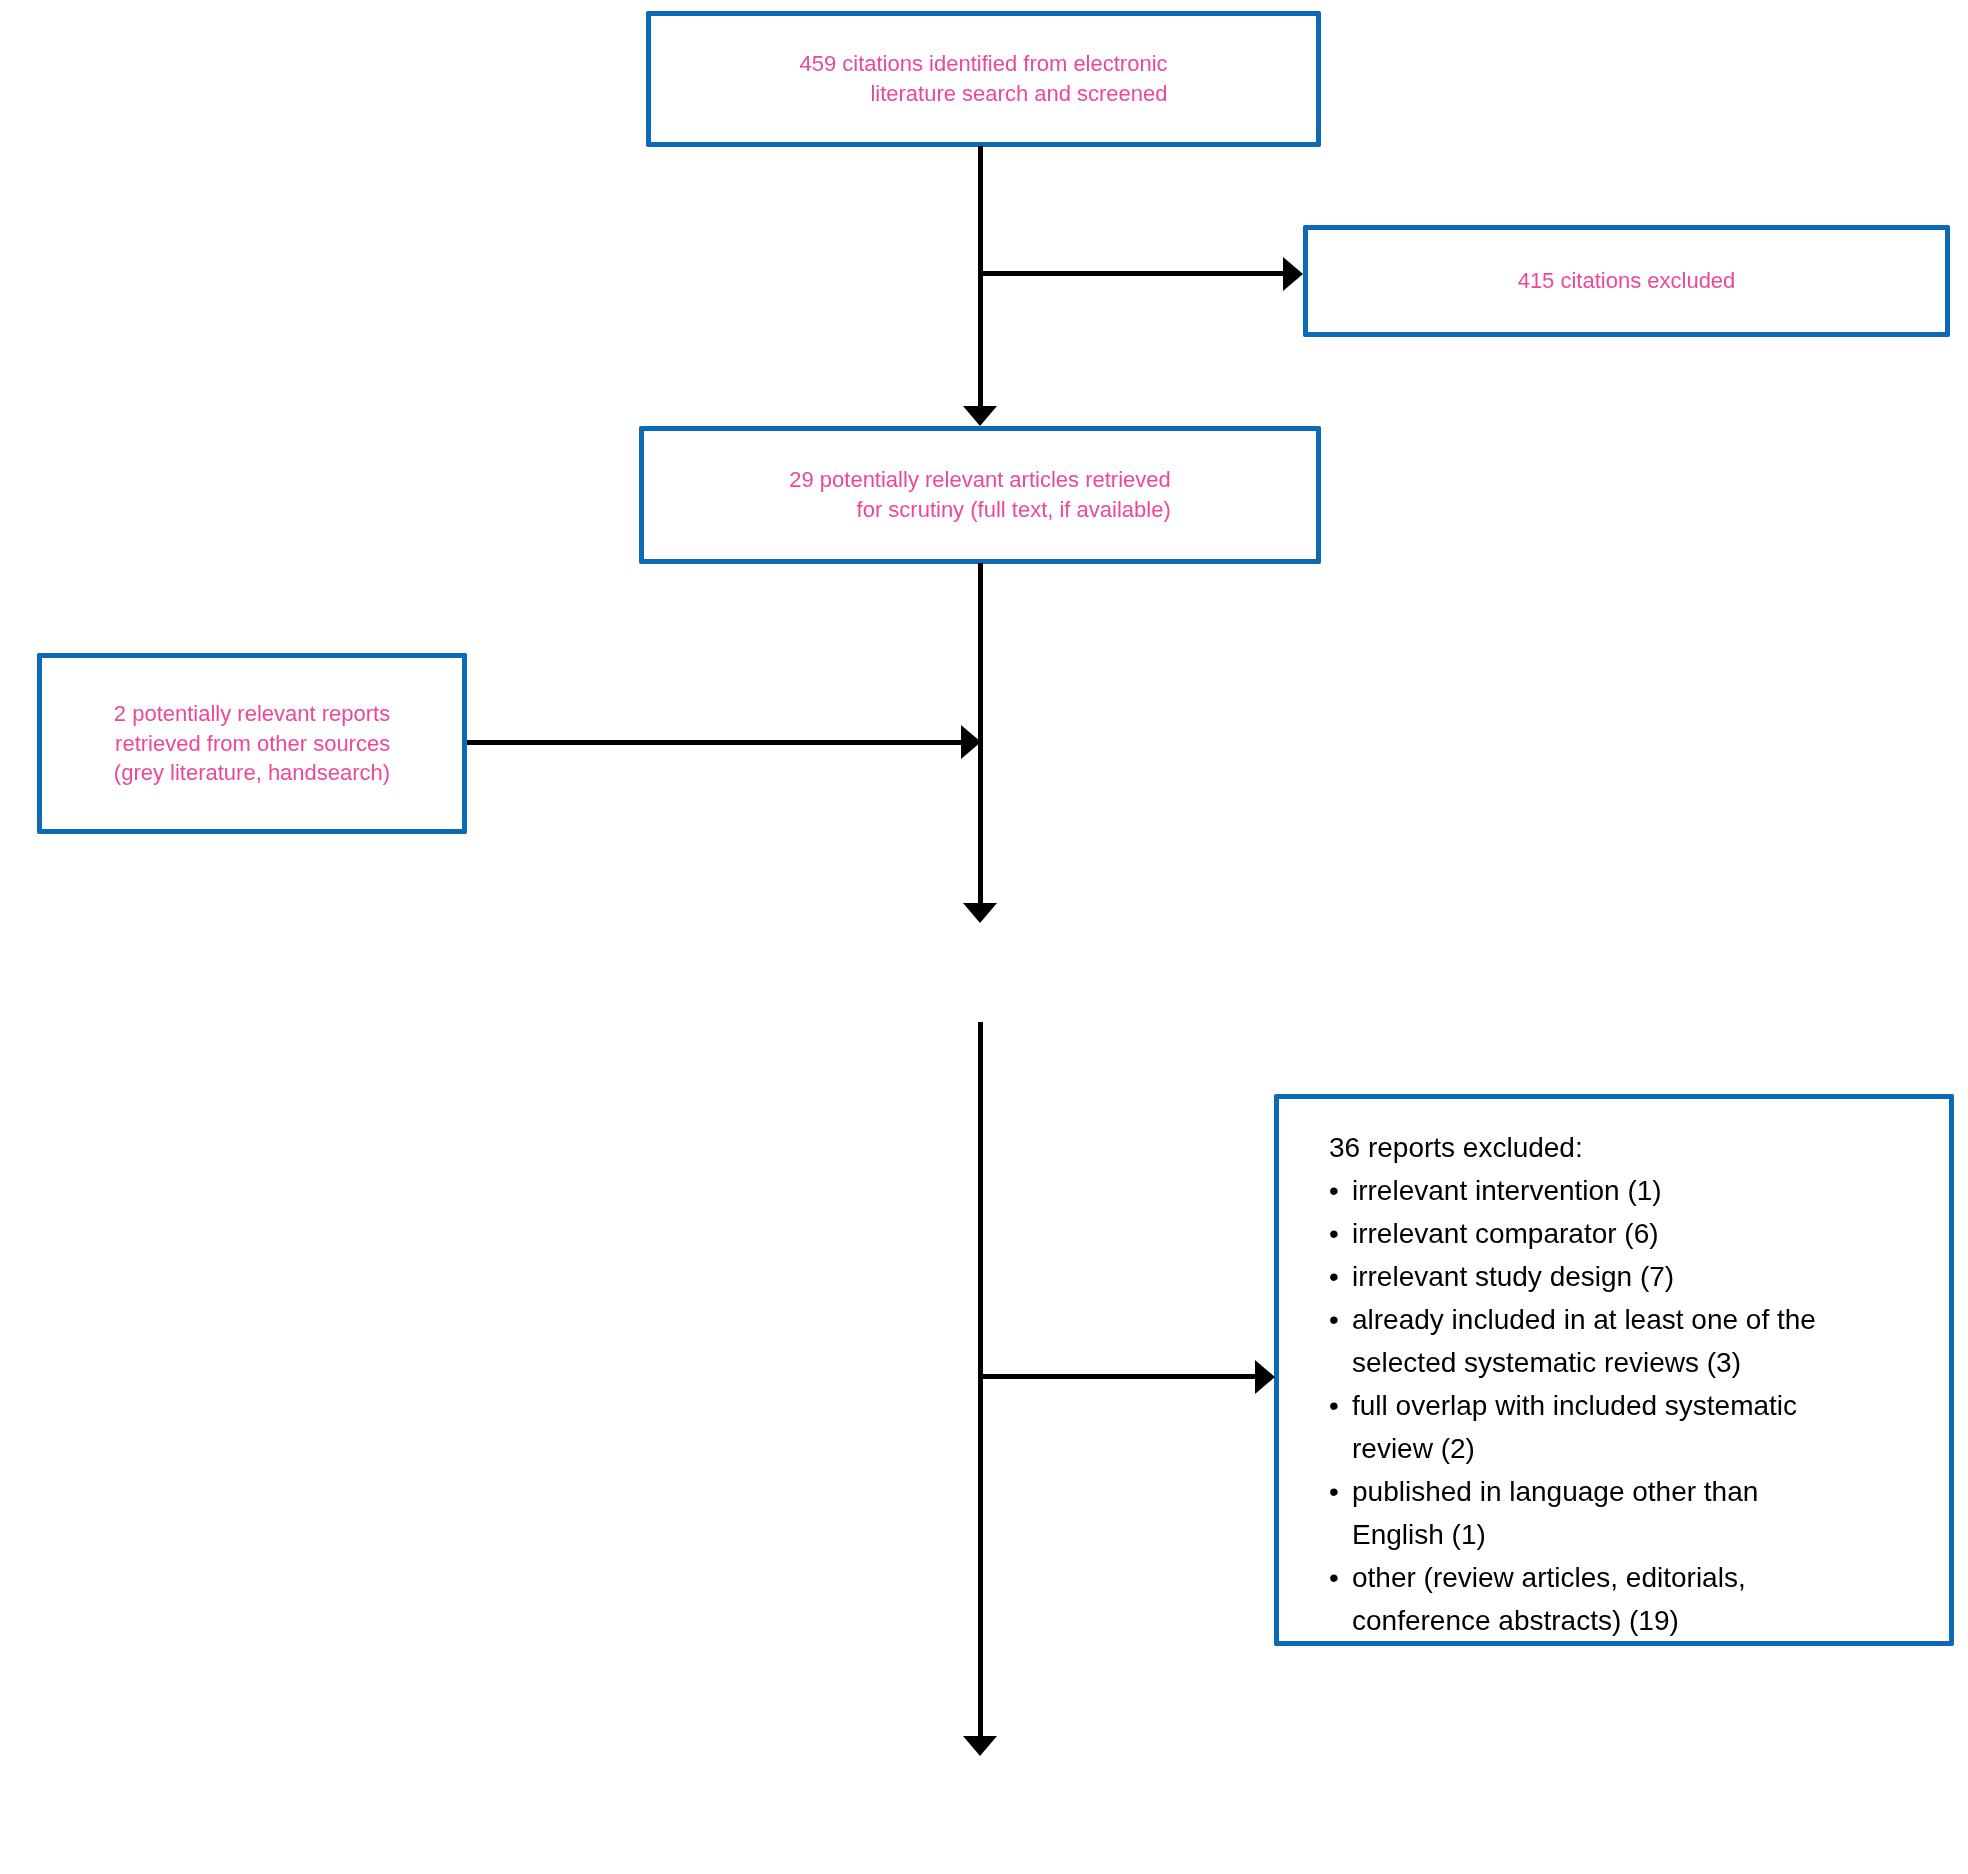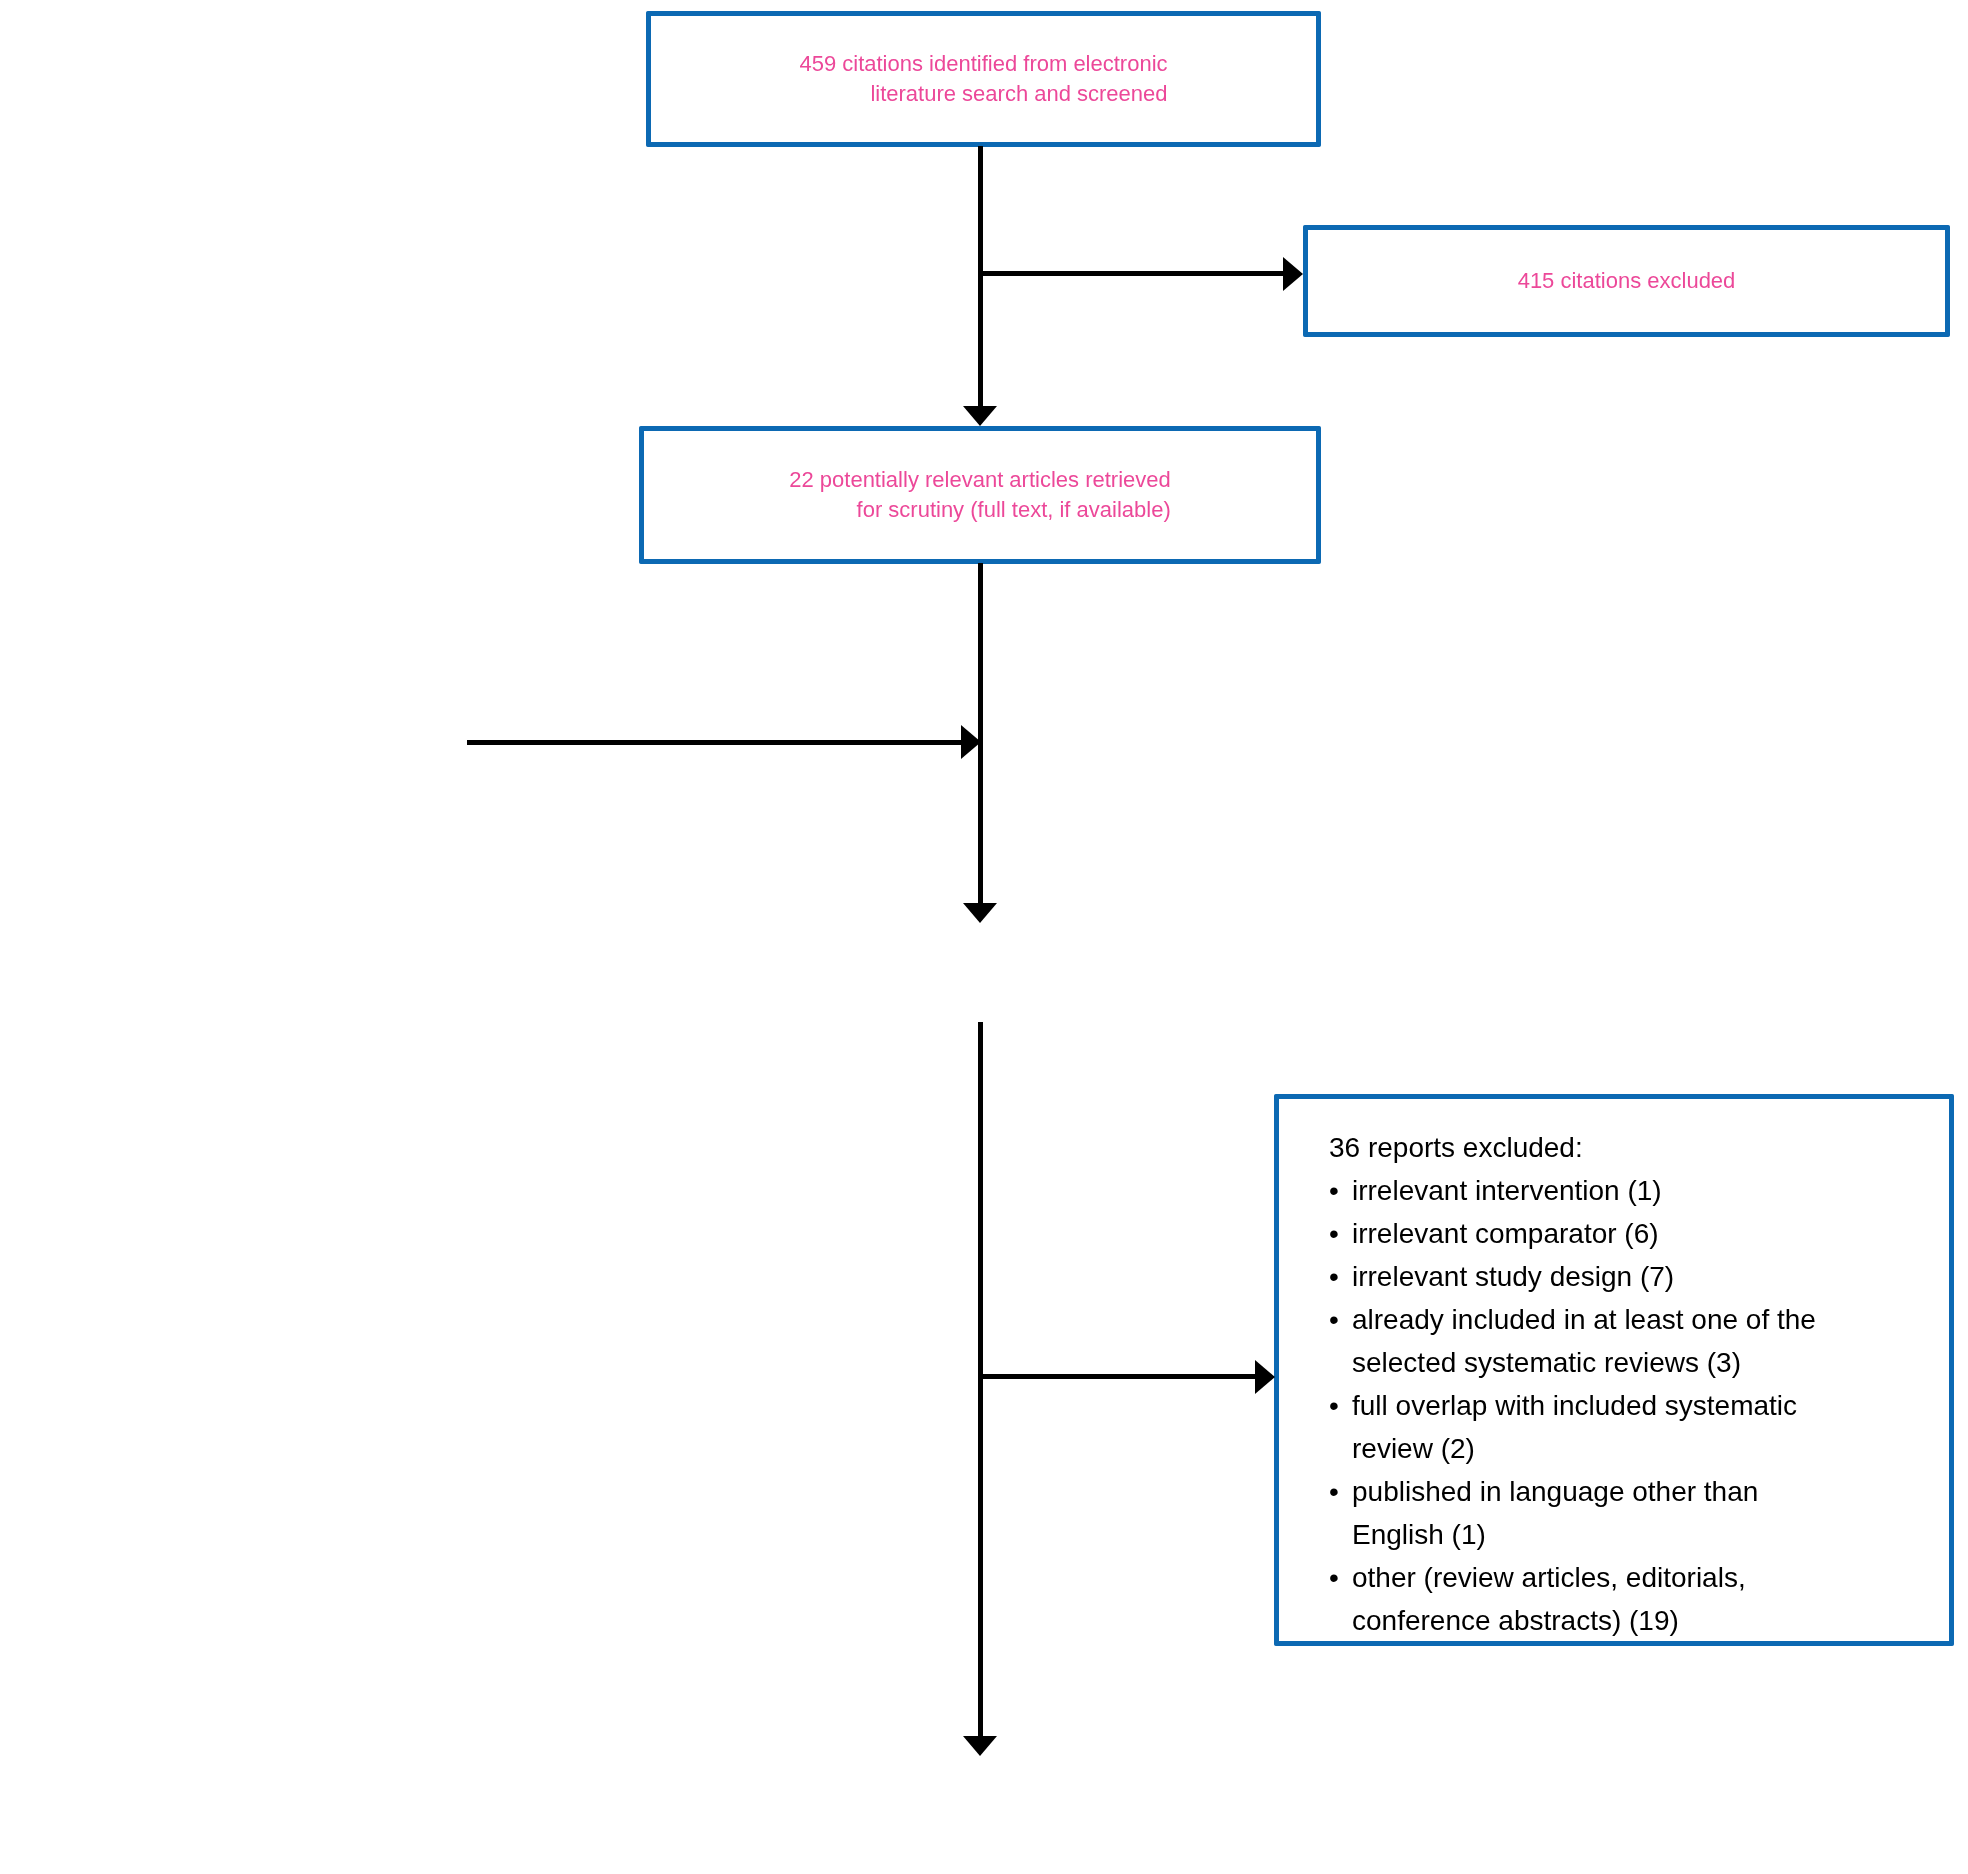--- a/index.html
+++ b/index.html
@@ -109,23 +109,26 @@
 </head>
 <body>
 
 <div class="canvas">
 
   <div class="fbox box-identified">459 citations identified from electronic
 literature search and screened</div>
 
   <div class="fbox box-excluded1">415 citations excluded</div>
 
-  <div class="fbox box-retrieved">22 potentially relevant articles retrieved
+  <div class="fbox box-retrieved">29 potentially relevant articles retrieved
 for scrutiny (full text, if available)</div>
 
+  <div class="fbox box-othersources">2 potentially relevant reports
+retrieved from other sources
+(grey literature, handsearch)</div>
 
 
   <div class="box-excluded2">
     <div class="ex-title">36 reports excluded:</div>
     <ul>
       <li>
         <span class="dot">•</span>
         <span class="itm">irrelevant intervention (1)</span>
       </li>
       <li>

